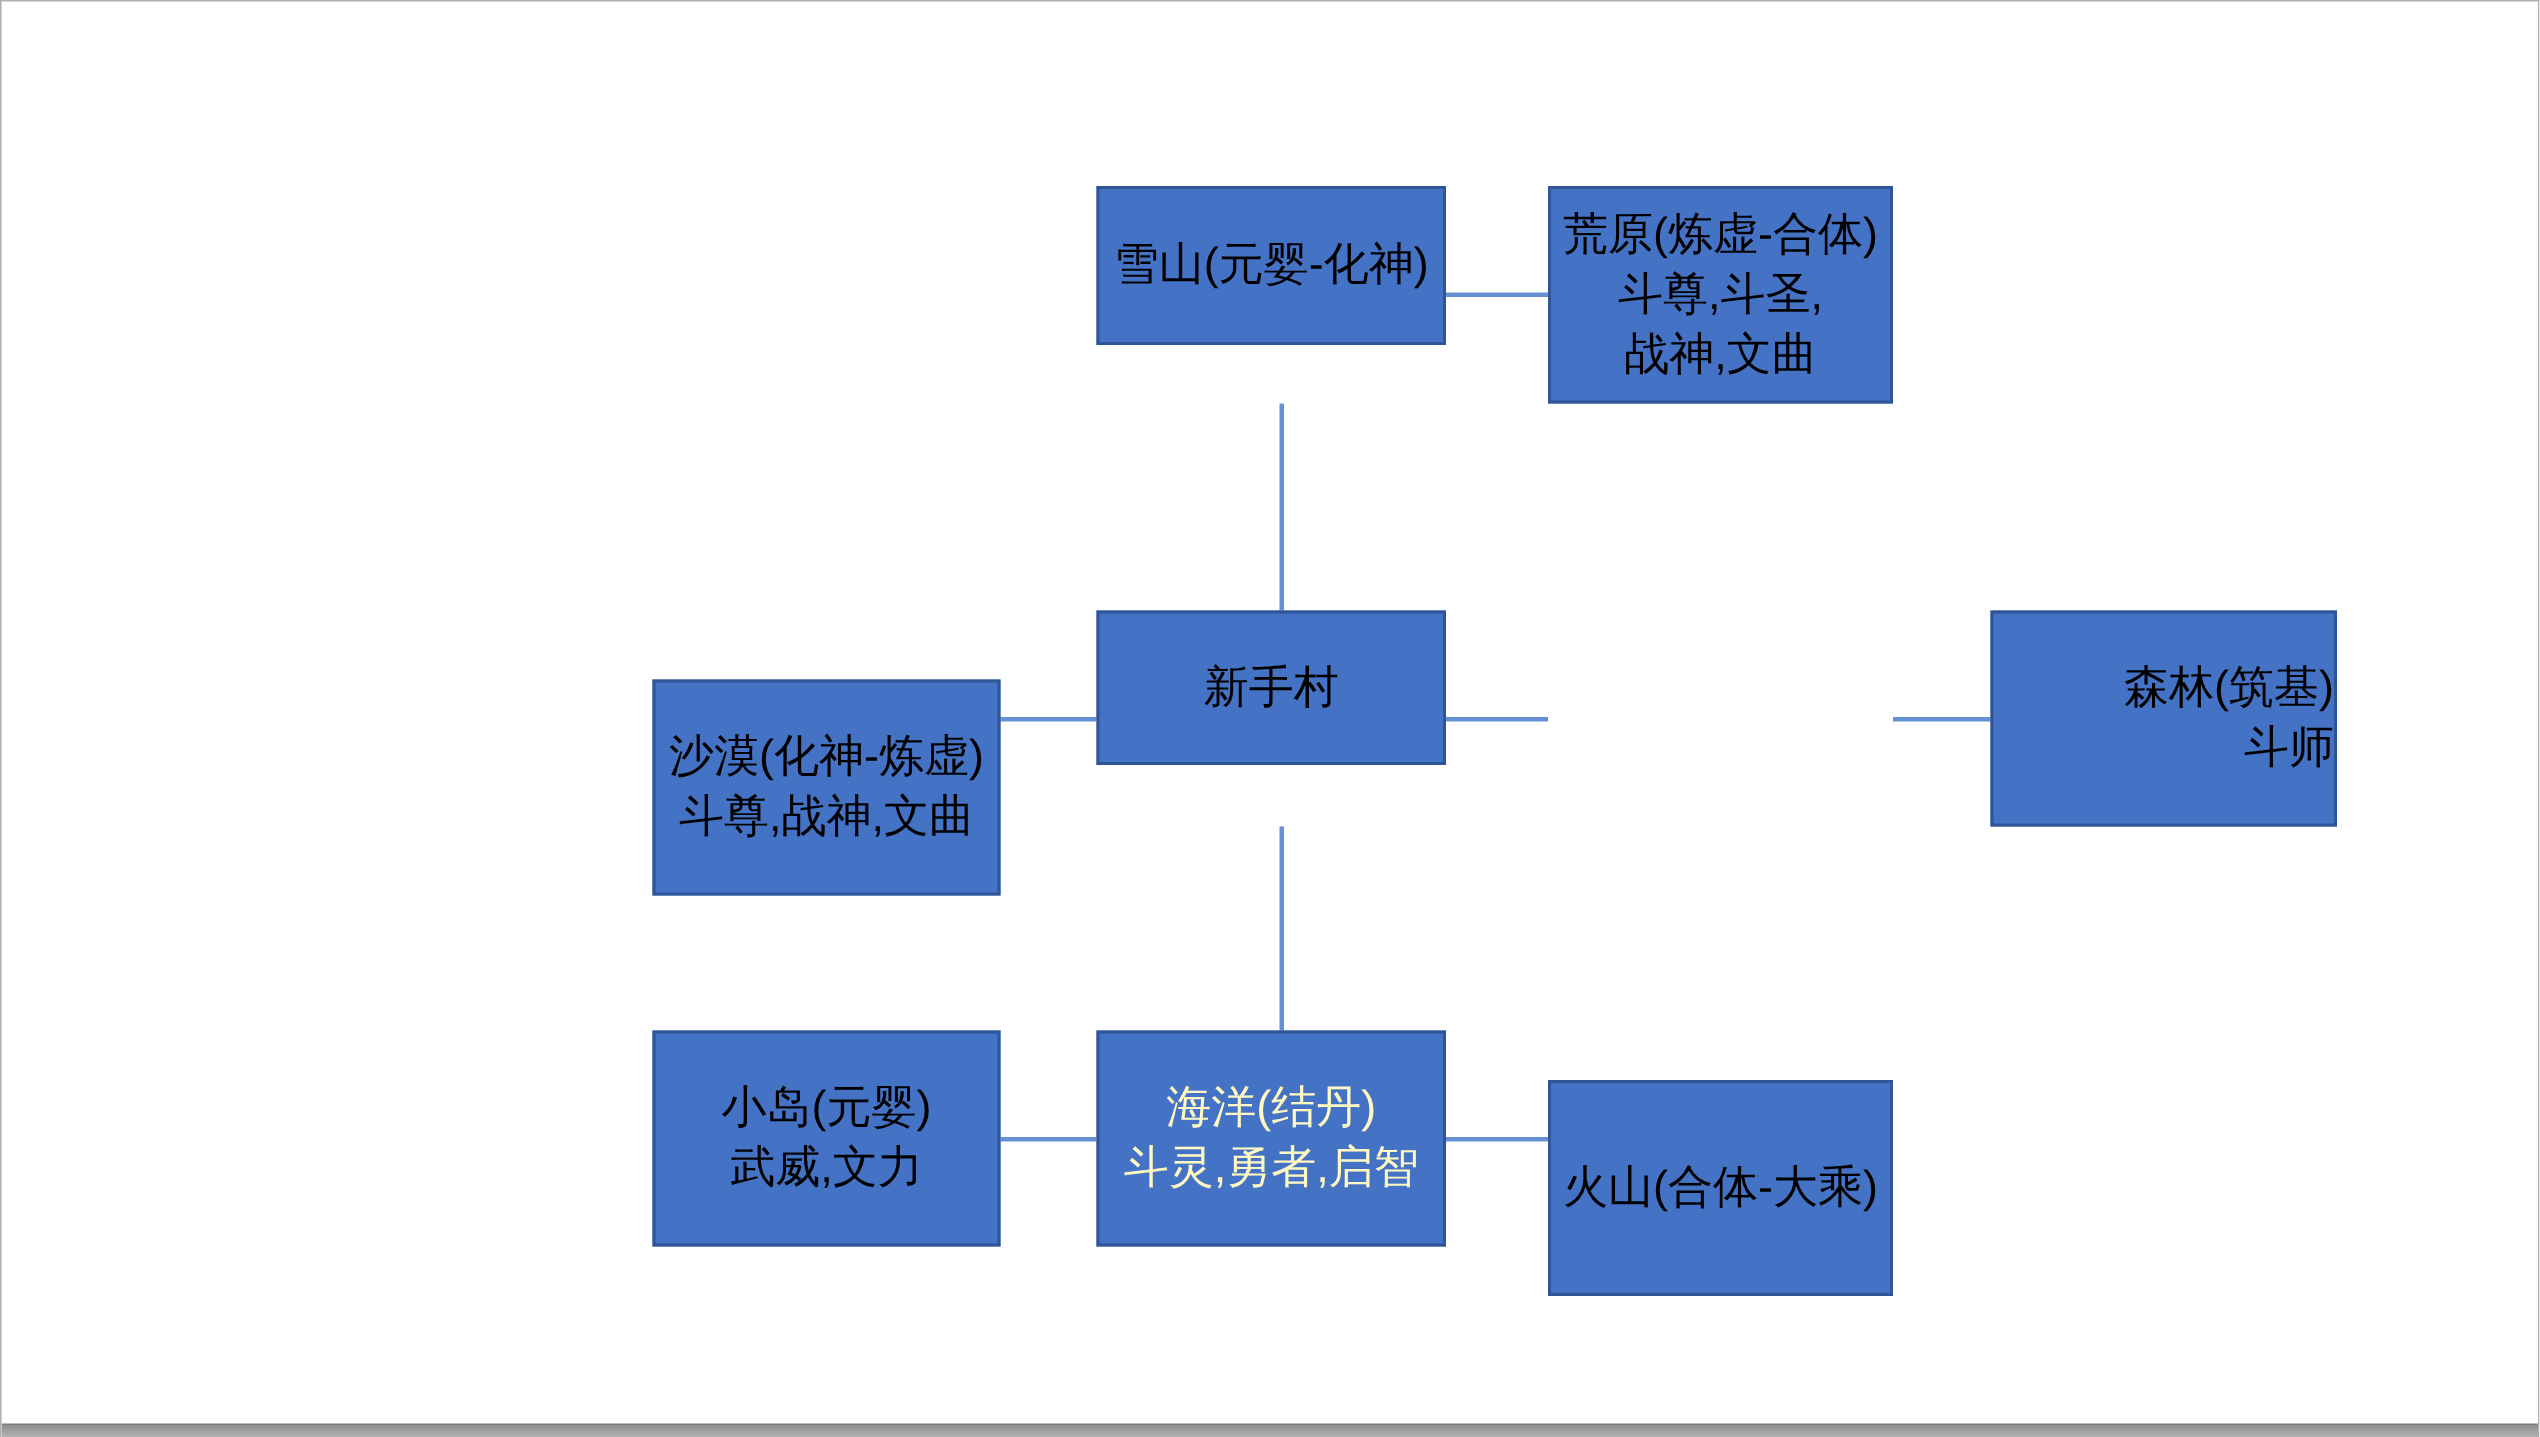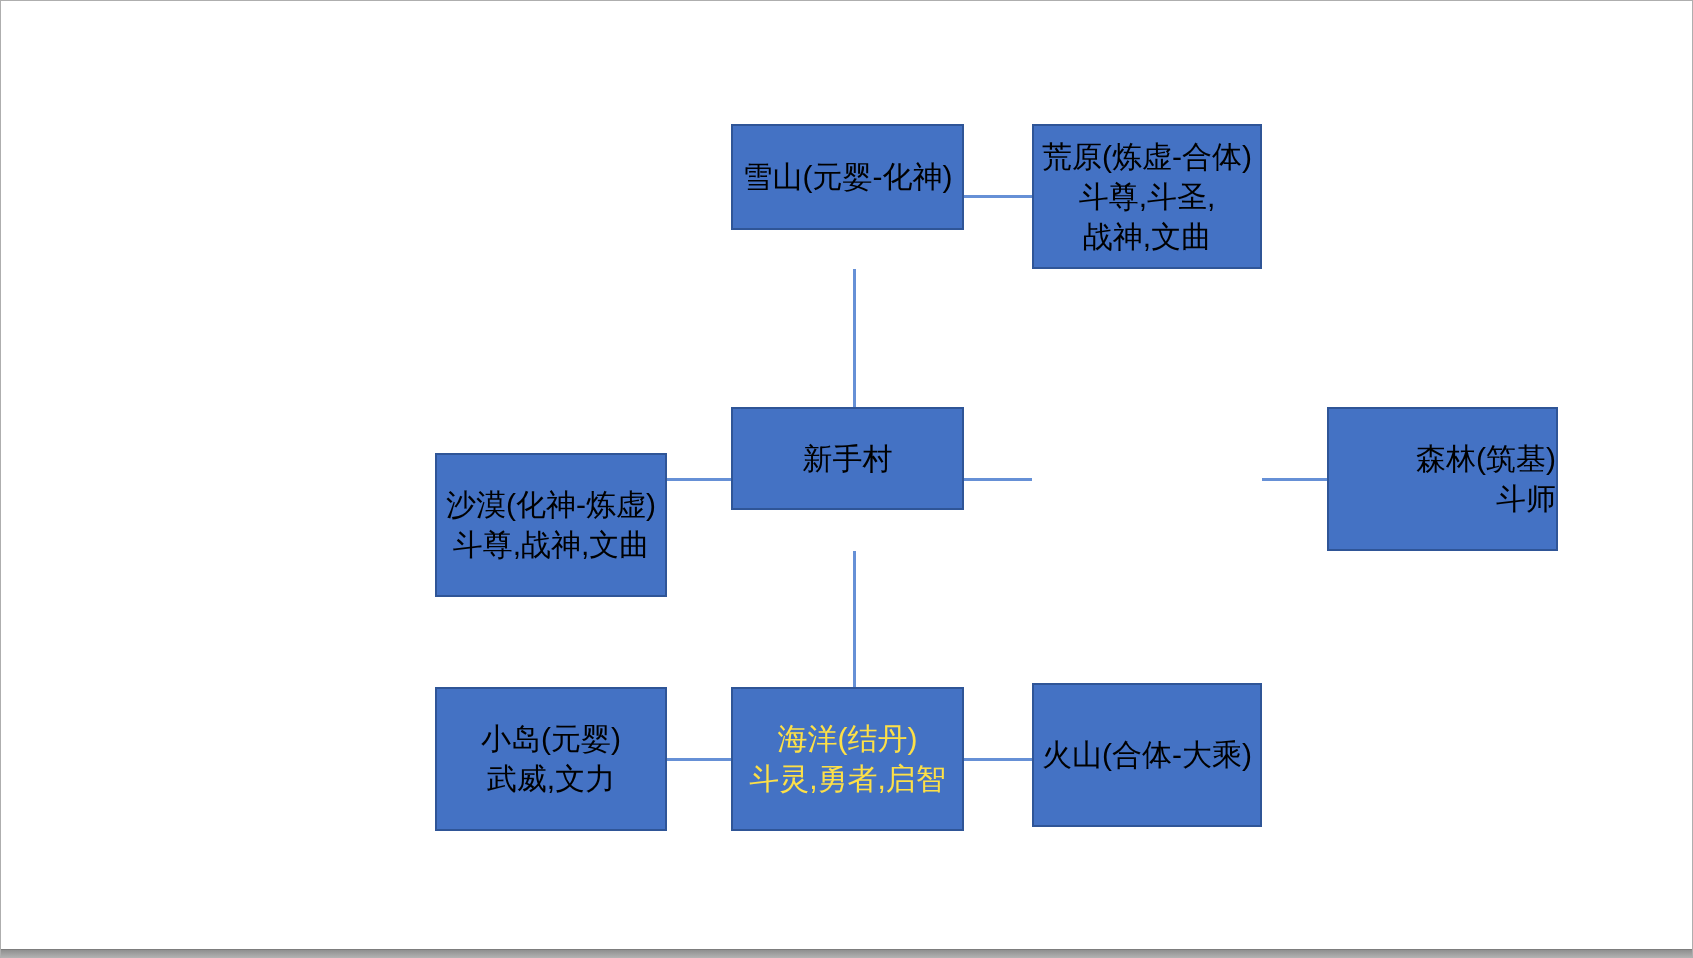--- a/index.html
+++ b/index.html
@@ -83,22 +83,22 @@
         <div class="label-line">新手村</div>
       </div>
       <div class="node" style="left: 1326px; top: 406px; width: 231px; height: 144px; background: rgb(68, 114, 196); border: 2px solid rgb(47, 85, 151); color: rgb(0, 0, 0); align-items: flex-end;">
         <div class="label-line">森林(筑基)</div>
         <div class="label-line">斗师</div>
       </div>
       <div class="node" style="left: 434px; top: 686px; width: 232px; height: 144px; background: rgb(68, 114, 196); border: 2px solid rgb(47, 85, 151); color: rgb(0, 0, 0); align-items: center;">
         <div class="label-line">小岛(元婴)</div>
         <div class="label-line">武威,文力</div>
       </div>
-      <div class="node" style="left: 730px; top: 686px; width: 233px; height: 144px; background: rgb(68, 114, 196); border: 2px solid rgb(47, 85, 151); color: #fde047;">
+      <div class="node" style="left: 730px; top: 686px; width: 233px; height: 144px; background: rgb(68, 114, 196); border: 2px solid rgb(47, 85, 151); color: #fef9c3;">
         <div class="label-line">海洋(结丹)</div>
         <div class="label-line">斗灵,勇者,启智</div>
       </div>
-      <div class="node" style="left: 1031px; top: 682px; width: 230px; height: 144px; background: rgb(68, 114, 196); border: 2px solid rgb(47, 85, 151); color: rgb(0, 0, 0);">
+      <div class="node" style="left: 1031px; top: 719px; width: 230px; height: 144px; background: rgb(68, 114, 196); border: 2px solid rgb(47, 85, 151); color: rgb(0, 0, 0);">
         <div class="label-line">火山(合体-大乘)</div>
       </div>
     </div>
   <div id="bottom-bar"></div>
 </div>
 
 </body></html>

